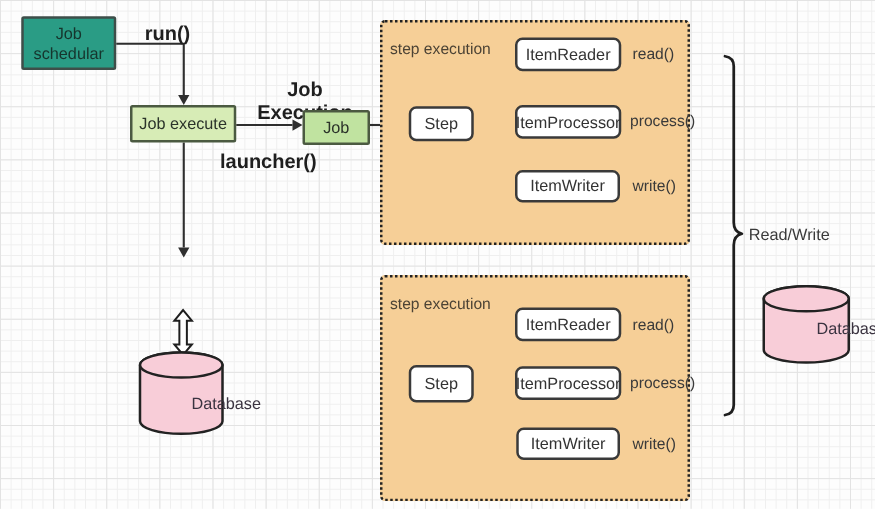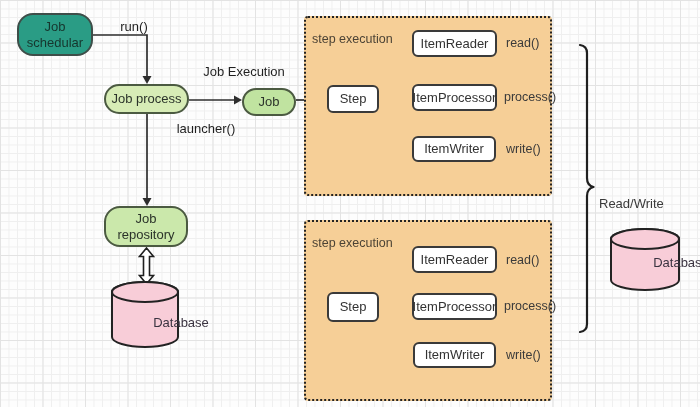--- a/index.html
+++ b/index.html
@@ -10,30 +10,30 @@
     background-image:
       linear-gradient(#e3e3e3 1px, transparent 1px),
       linear-gradient(90deg,#e3e3e3 1px, transparent 1px),
       linear-gradient(#efefef 1px, transparent 1px),
       linear-gradient(90deg,#efefef 1px, transparent 1px);
     background-size:42.5px 42.5px,42.5px 42.5px,8.5px 8.5px,8.5px 8.5px;
   }
   .node{
     position:absolute;display:flex;align-items:center;justify-content:center;
     text-align:center;box-sizing:border-box;border:2px solid #44524a;
-    border-radius:16px;font-size:13px;color:#2b332a;line-height:1.22;
+    border-radius:2px;font-size:13px;color:#2b332a;line-height:1.22;
   }
   .white-node{background:#ffffff;border-color:#3a3a3a;border-radius:6px;color:#333;}
   .dashed-group{
     position:absolute;box-sizing:border-box;border:2px dotted #222;
     border-radius:4px;background:#f6cf97;
   }
   .group-title{position:absolute;font-size:12.5px;color:#4c4335;margin-top:12px;}
   .method-label{position:absolute;font-size:12.5px;color:#3a3a3a;}
-  .edge-label{position:absolute;font-weight:normal;font-size:13px;color:#1f1f1f;}
+  .edge-label{position:absolute;font-weight:bold;font-size:16px;color:#1f1f1f;}
   .cyl-label{position:absolute;font-size:13px;color:#3a3340;text-align:center;padding-left:36px;}
   svg.overlay{position:absolute;left:0;top:0;pointer-events:none;}
   .conn{stroke:#2e2e2e;stroke-width:1.7;fill:none;}
   .head{fill:#2e2e2e;stroke:none;}
 </style>
 </head>
 <body>
 
 <div class="canvas">
 
@@ -76,27 +76,26 @@
 
     <path d="M580,45 Q587,46 587,53 V178 Q587,185.5 593.5,187 Q587,188.5 587,196 V324 Q587,331 580,332" fill="none" stroke="#1f1f1f" stroke-width="2.2" stroke-linecap="round" stroke-linejoin="round"></path>
   </svg>
 
   <div class="node" style="left:17px;top:13px;width:76px;height:43px;background:#2a9c85;border-color:#3e4e49;color:#16352d;padding:0 4px;">Job schedular</div>
 
   <div class="edge-label" style="left:112px;top:19px;width:44px;text-align:center;">run()</div>
 
   <div class="edge-label" style="left:198px;top:24px;width:92px;text-align:center;margin-top:40px;">Job Execution</div>
 
-  <div class="node" style="left:104px;top:84px;width:85px;height:30px;background:#d7ecb6;border-color:#4b5a41;">Job process</div>
+  <div class="node" style="left:104px;top:84px;width:85px;height:30px;background:#d7ecb6;border-color:#4b5a41;">Job execute</div>
 
   <div class="edge-label" style="left:176px;top:121px;width:60px;text-align:center;">launcher()</div>
 
   <div class="node" style="left:242px;top:88px;width:54px;height:28px;background:#c0e3a0;border-color:#4b5a41;">Job</div>
 
-  <div class="node" style="left:104px;top:206px;width:84px;height:41px;background:#cbe8ab;border-color:#4b5a41;padding:0 6px;">Job repository</div>
 
   <div class="cyl-label" style="left:112px;top:315px;width:66px;">Database</div>
 
   <div class="dashed-group" style="left:304px;top:16px;width:248px;height:180px;"></div>
   <div class="group-title" style="left:312px;top:20px;">step execution</div>
   <div class="node white-node" style="left:327px;top:85px;width:52px;height:28px;">Step</div>
   <div class="node white-node" style="left:412px;top:30px;width:85px;height:27px;">ItemReader</div>
   <div class="method-label" style="left:506px;top:36px;">read()</div>
   <div class="node white-node" style="left:412px;top:84px;width:85px;height:27px;">ItemProcessor</div>
   <div class="method-label" style="left:504px;top:90px;">process()</div>
@@ -106,18 +105,18 @@
   <div class="dashed-group" style="left:304px;top:220px;width:248px;height:181px;"></div>
   <div class="group-title" style="left:312px;top:224px;">step execution</div>
   <div class="node white-node" style="left:327px;top:292px;width:52px;height:30px;">Step</div>
   <div class="node white-node" style="left:412px;top:246px;width:85px;height:27px;">ItemReader</div>
   <div class="method-label" style="left:506px;top:253px;">read()</div>
   <div class="node white-node" style="left:412px;top:293px;width:85px;height:27px;">ItemProcessor</div>
   <div class="method-label" style="left:504px;top:299px;">process()</div>
   <div class="node white-node" style="left:413px;top:342px;width:83px;height:26px;">ItemWriter</div>
   <div class="method-label" style="left:506px;top:348px;">write()</div>
 
-  <div class="method-label" style="left:599px;top:196px;font-size:13px;">Read/Write</div>
+  <div class="method-label" style="left:599px;top:180px;font-size:13px;">Read/Write</div>
 
 
   <div class="cyl-label" style="left:611px;top:255px;width:68px;">Database</div>
 
 </div>
 
 </body></html>

